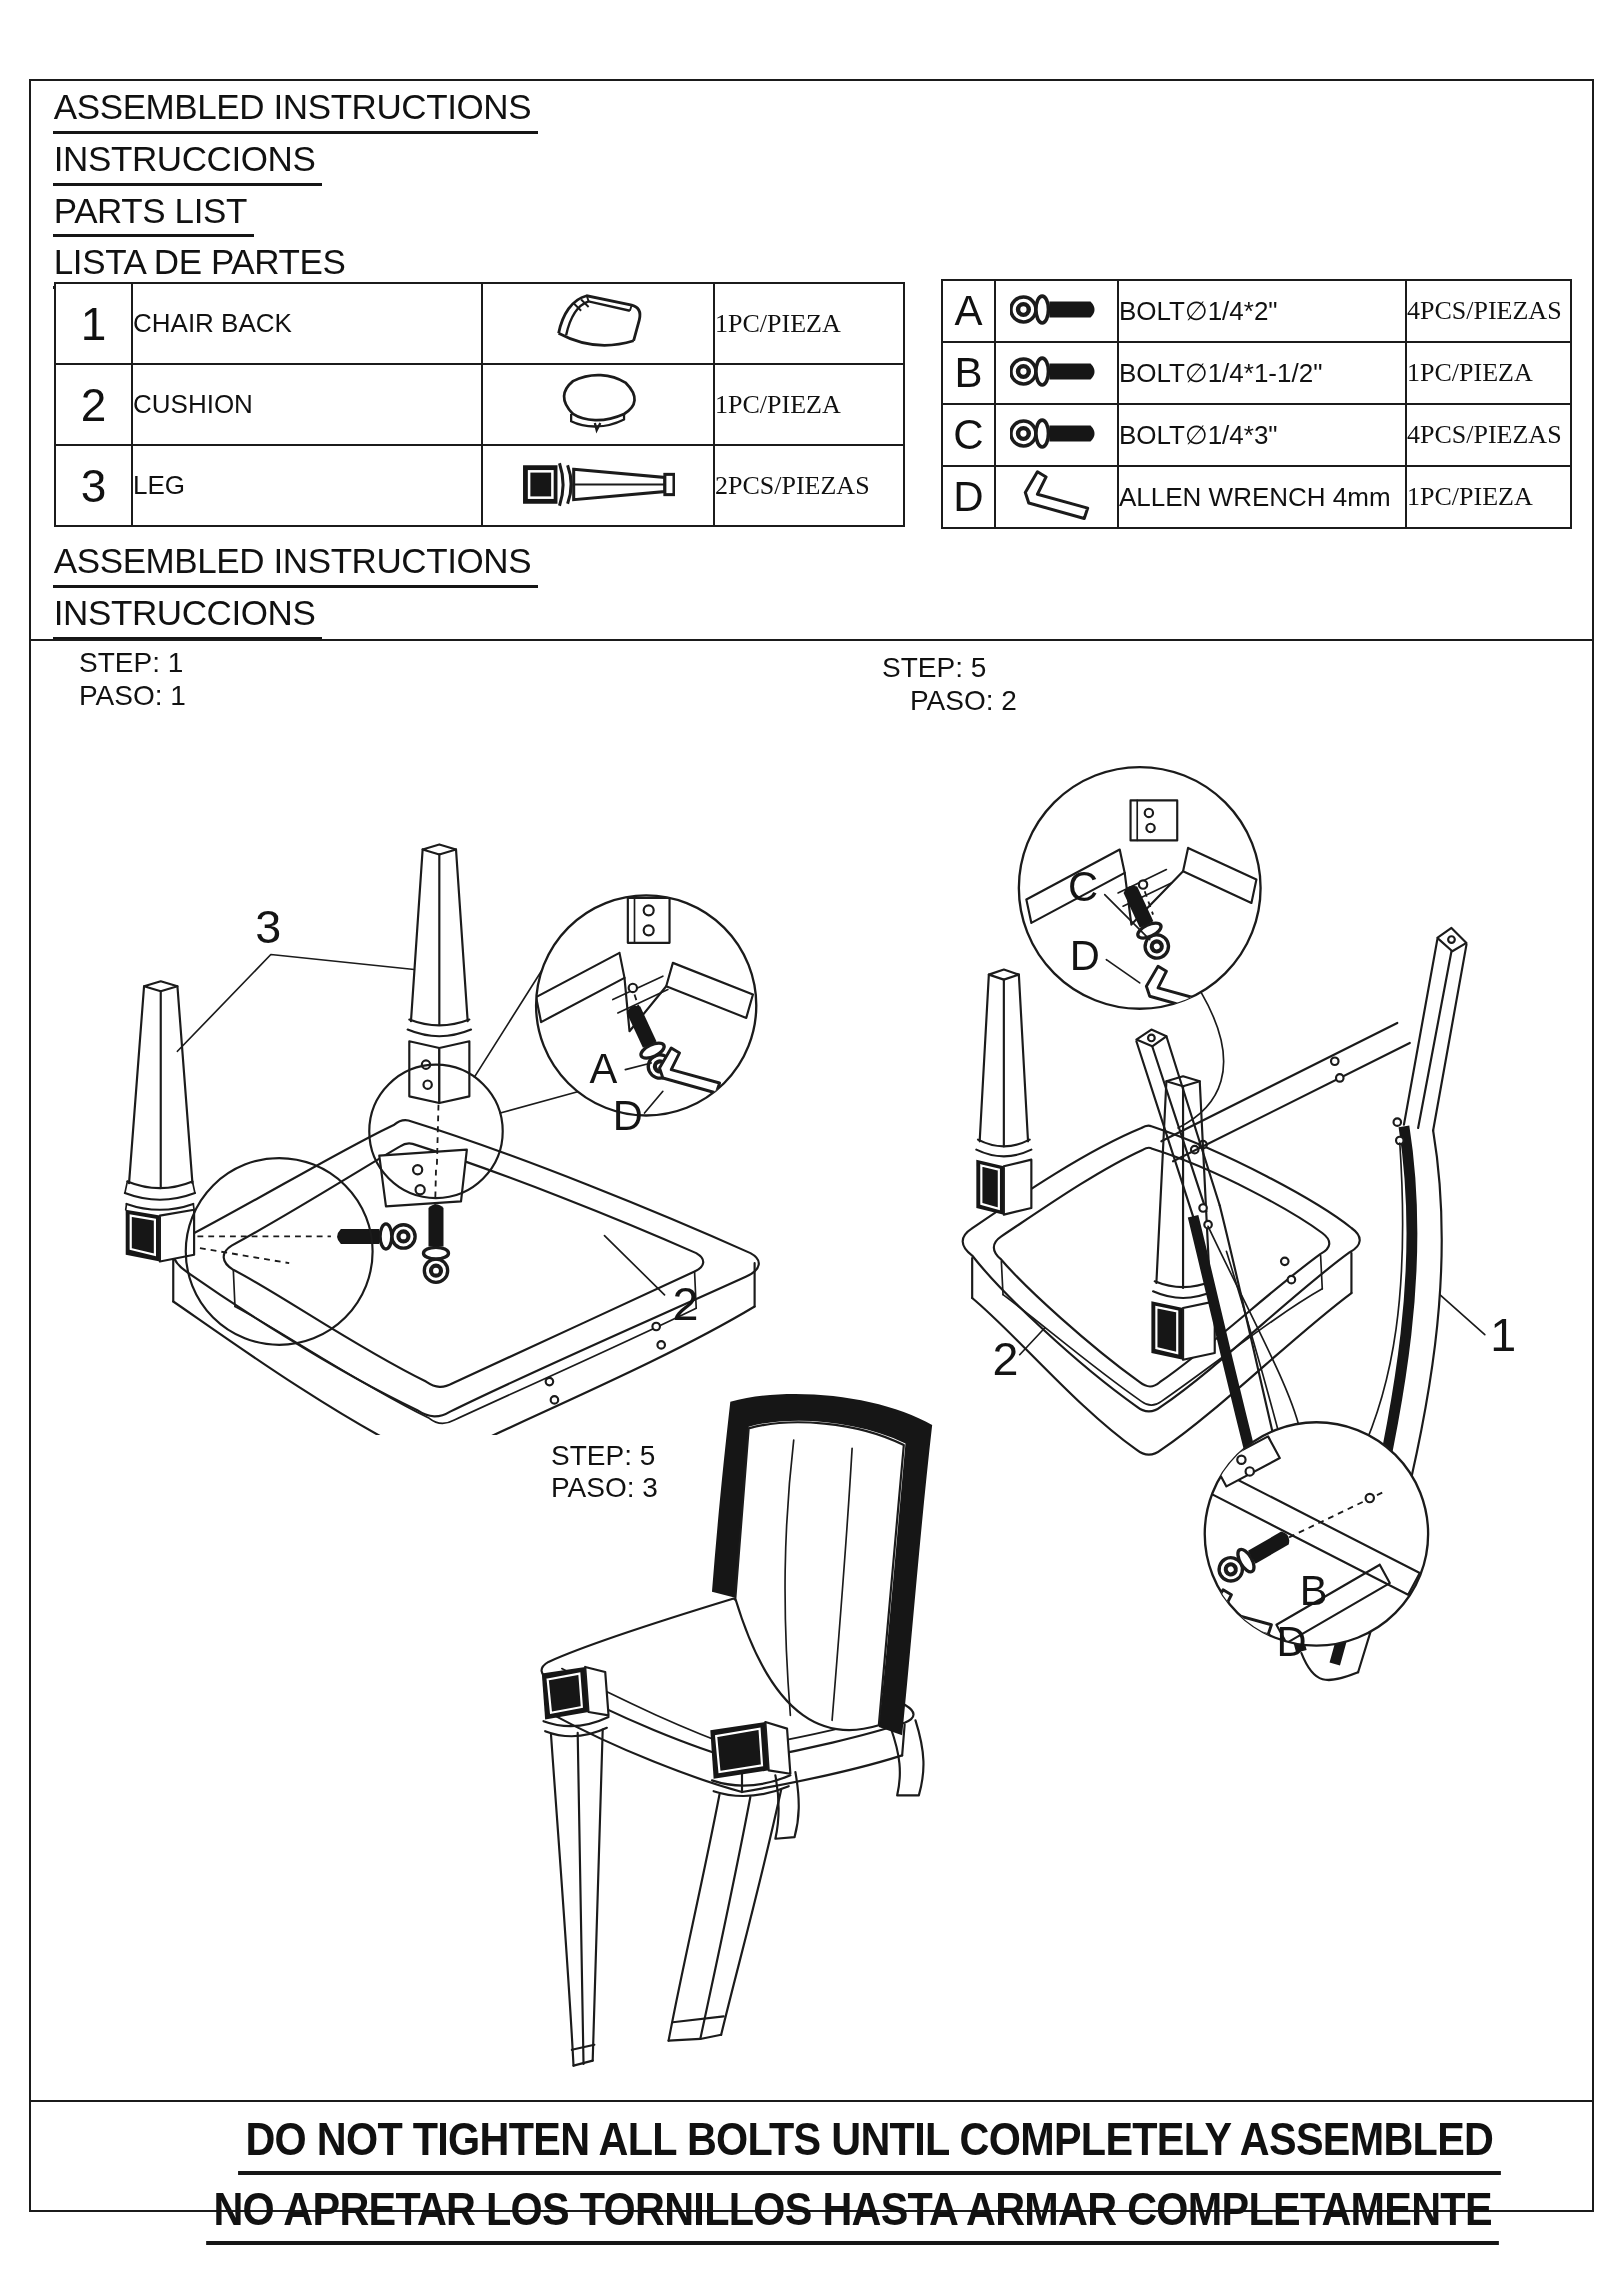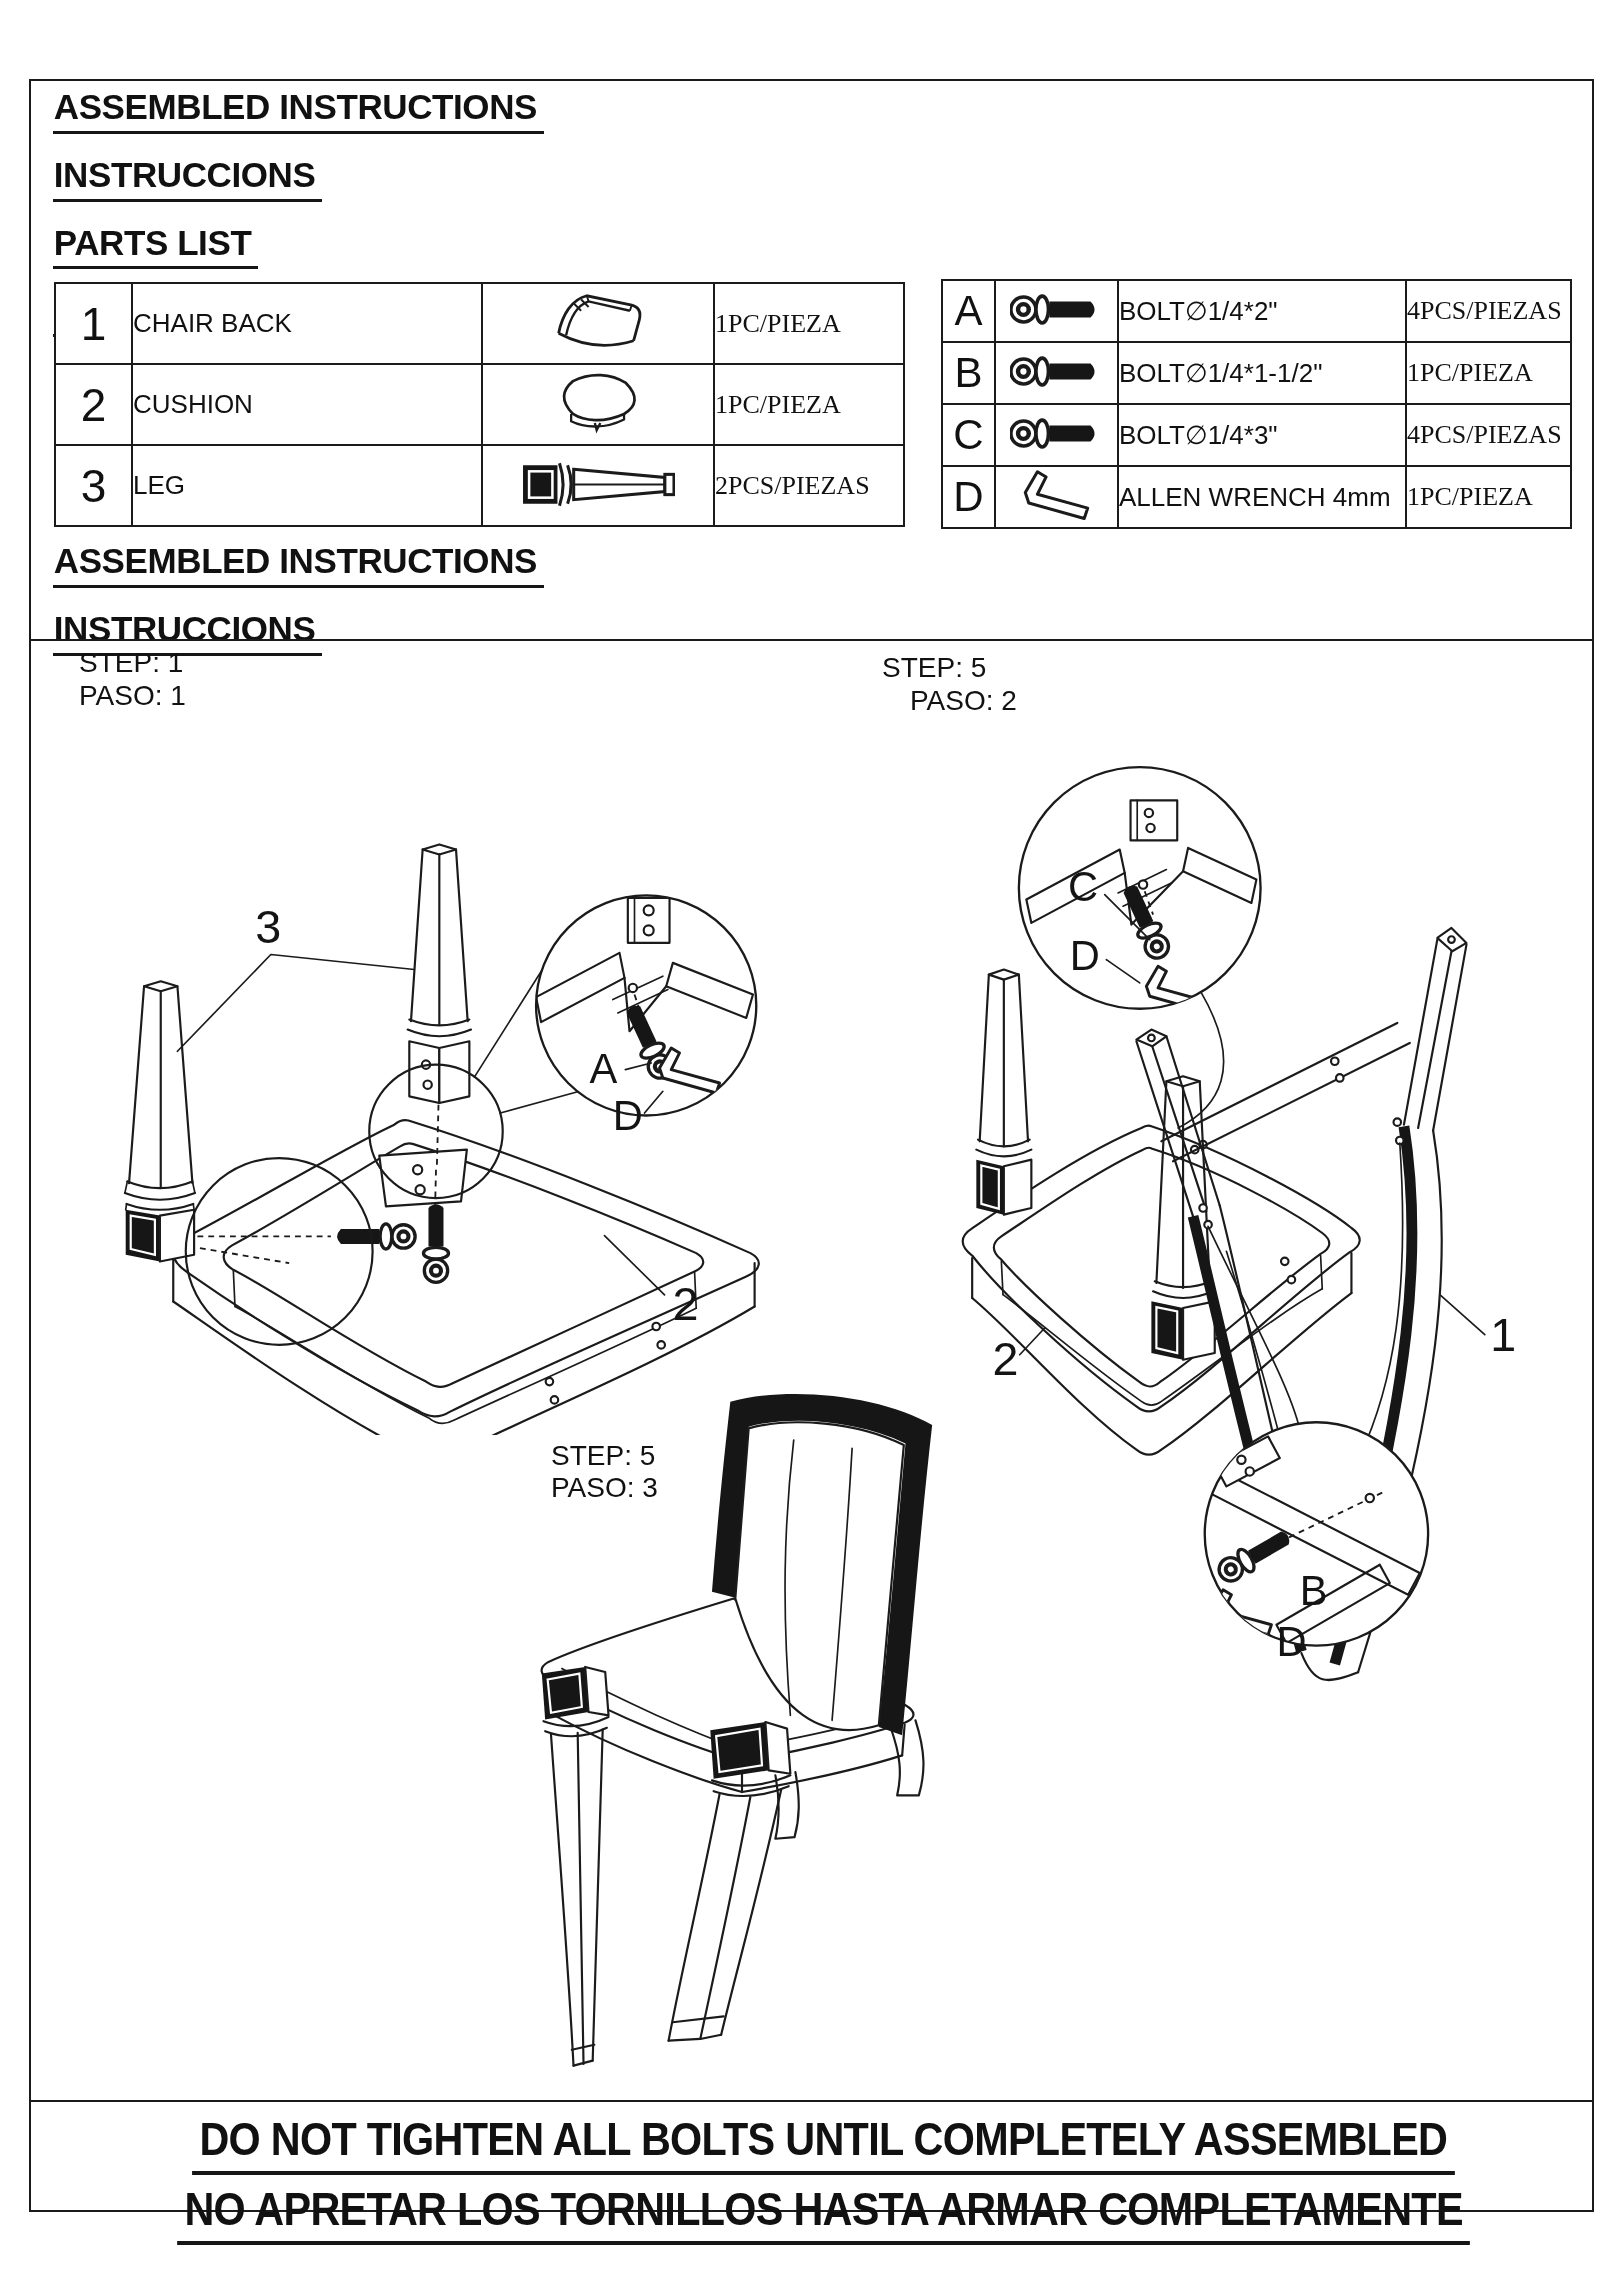--- a/index.html
+++ b/index.html
@@ -10,43 +10,43 @@
   }
   .abs { position:absolute; }
   .page-border {
     left:29px; top:79px; width:1565px; height:2133px;
     border:2.5px solid #1b1b1b; box-sizing:border-box;
   }
   
   .headings { left:53px; top:88px; }
   .headings2 { left:53px; top:542px; }
   .h {
-    font-size:35px; font-weight:bold; letter-spacing:-0.4px; line-height:37px;
+    font-size:35px; font-weight:normal; letter-spacing:-0.4px; line-height:37px;
     border-bottom:3.3px solid #161616; display:table; padding:0 6.7px 5.8px 0.8px;
-    margin-bottom:22px; white-space:nowrap;
+    margin-bottom:6px; white-space:nowrap;
   }
   
   table.sheet { border-collapse:collapse; background:#fff; table-layout:fixed; }
   table.sheet td { border:2.1px solid #1b1b1b; vertical-align:middle; padding:0; overflow:hidden; }
   table.parts { left:54px; top:282px; border:2.5px solid #1b1b1b; }
   table.parts td { height:79px; }
   table.hw { left:941px; top:279px; border:2.5px solid #1b1b1b; }
   table.hw td { height:60px; }
   td.cnum  { font-size:46px; text-align:center; }
   td.clet  { font-size:42px; text-align:center; }
   td.cname { font-size:26px; padding-left:23.4px; }
   td.cdesc { font-size:26px; padding-left:11.7px; }
   td.cqty  { font-size:26px; padding-left:10px;font-family:Liberation Serif, serif; }
   td.cicon { text-align:center; }
   
   .stepsbox { left:29px; top:639px; width:1565px; height:1463px;
     border:2.5px solid #1b1b1b; box-sizing:border-box; }
   .steplabel { font-size:28px; line-height:32px; white-space:pre; }
   
-  .warnwrap { left:41px; top:2105px; width:1565px; text-align:center; }
+  .warnwrap { left:22px; top:2105px; width:1565px; text-align:right; }
   .warnline { margin-top:5.8px; }
   .warnline span {
     display:inline-block; font-size:47px; font-weight:bold; letter-spacing:-0.8px;
     border-bottom:4.2px solid #161616; padding:0 8.3px 5px 8.3px;
     transform:scaleX(0.88); transform-origin:center; white-space:nowrap;
   }
   
   svg text { font-family:"Liberation Sans", sans-serif; fill:#141414; }
   .d-num { font-size:56px; }
   .d-let { font-size:50px; }

